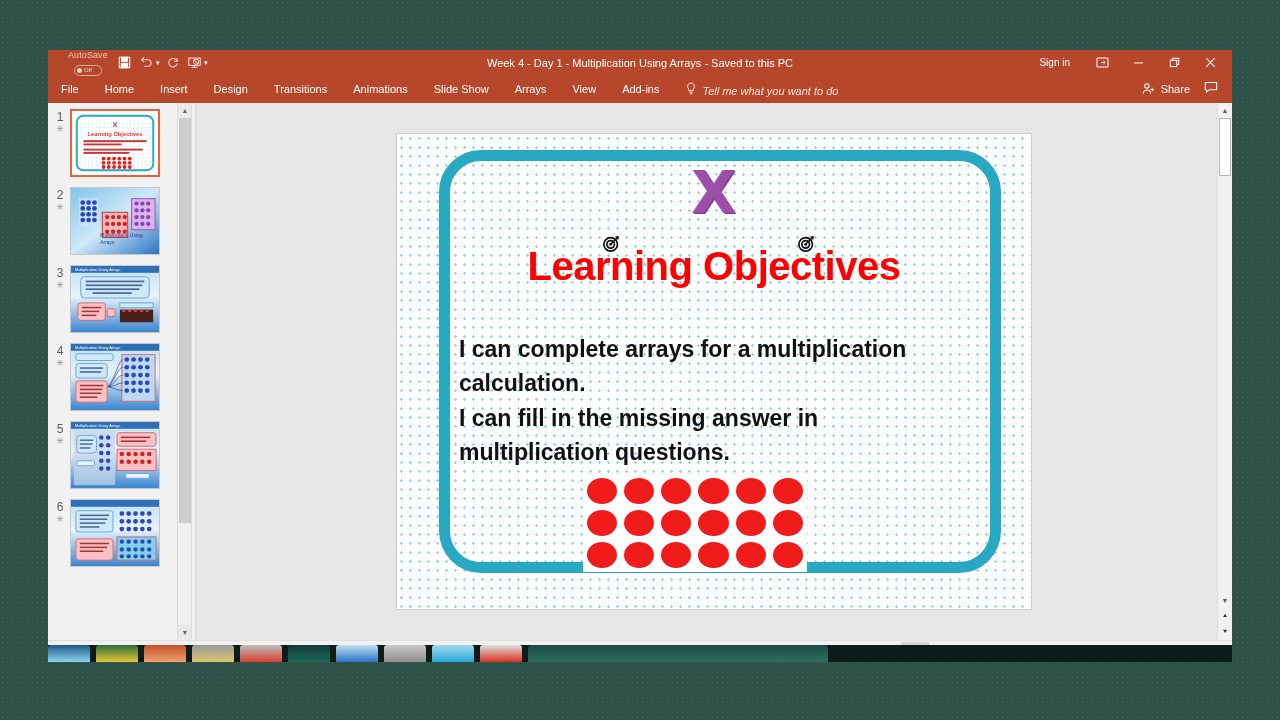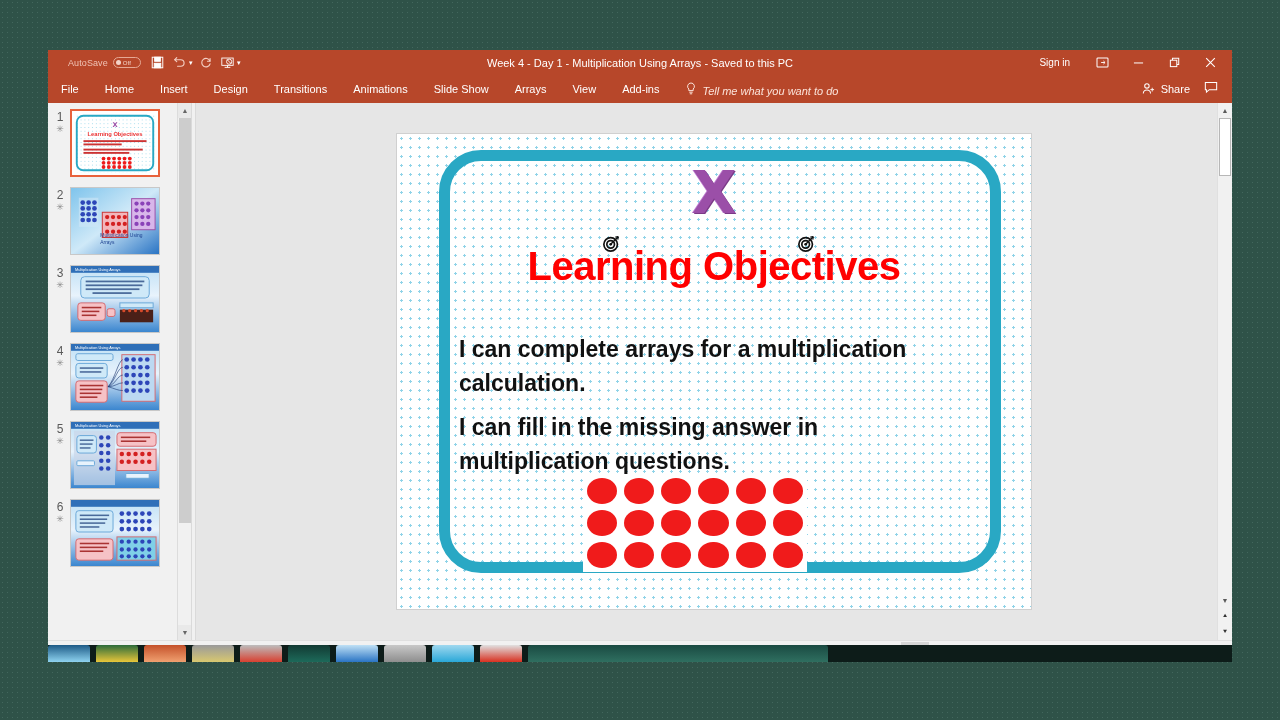--- a/index.html
+++ b/index.html
@@ -37,20 +37,21 @@
     position: relative;
     display: flex; align-items: center;
     flex: 0 0 25px;
     color: #fff;
   }
   .qat { display: flex; align-items: center; gap: 0px; padding-left: 20px; }
   .autosave {
     display:flex; align-items:center; gap:5px;
     color:#f0c4b6; font-size:9px; letter-spacing:.1px;
     margin-right:6px;
+    flex-direction:column;
   }
   .toggle-pill {
     width: 28px; height: 11px; border-radius: 6px;
     border: 1px solid #e6a894;
     display: flex; align-items: center; gap:2px;
     padding: 0 2px;
     font-size: 6px; color: #f4d3c8;
   }
   .toggle-knob { width:5px; height:5px; border-radius:50%; background:#f4d3c8; }
   .qat-btn {
@@ -182,21 +183,21 @@
   .tgt {
     position:absolute; width:17px; height:17px;
   }
   .tgt svg { display:block; width:17px; height:17px; }
   .bullet {
     position:absolute; color:#111; font-weight:bold;
     font-size: 23px; line-height:1.48;
     left: 62px; right: 58px;
   }
   .b1 { top: 198px; }
-  .b2 { top: 276px; }
+  .b2 { top: 267px; }
 
   .array {
     position:absolute; left: 186px; top: 340px;
     width: 224px;
     background:#fff;
     padding: 4px 4px;
     display:grid;
     grid-template-columns: repeat(6, 1fr);
     gap: 6px 7px;
   }

